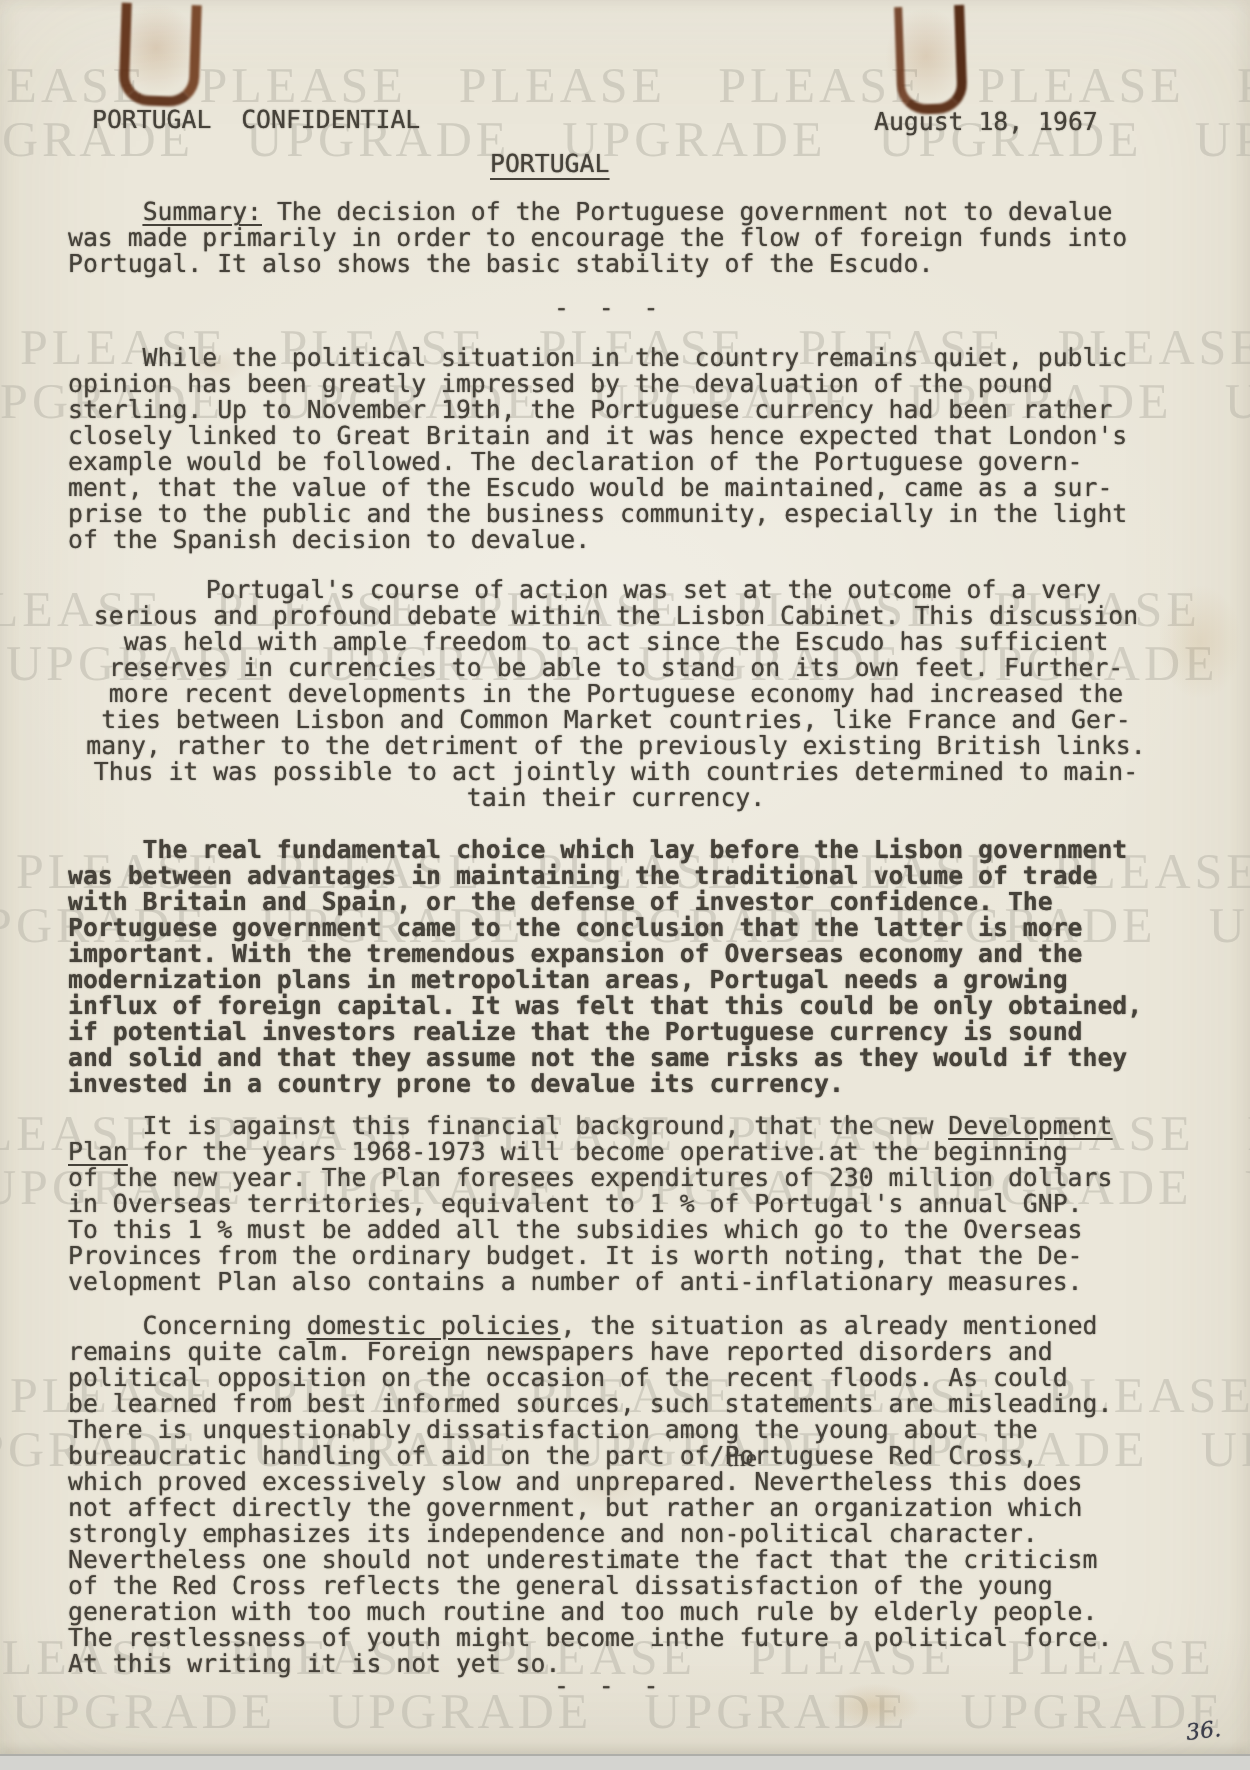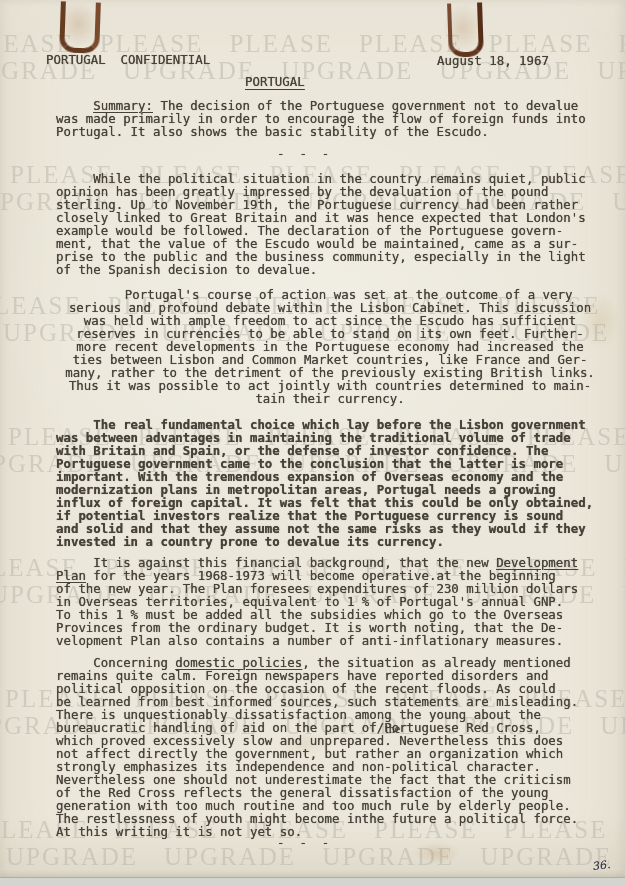--- a/index.html
+++ b/index.html
@@ -33,21 +33,21 @@
   .hdr{position:absolute;}
   #classification{left:46px;top:53px;}
   #dateline{left:437px;top:54px;}
   #title{
     left:245px;top:75px;
     text-decoration:underline;text-underline-offset:2.5px;text-decoration-thickness:1.2px;
   }
   .sep{position:absolute;left:277px;}
   #sep1{top:147px;}
   #sep2{top:836px;}
-  #doc-body{position:absolute;left:56px;top:99px;width:548px;}
+  #doc-body{position:absolute;left:34px;top:99px;width:548px;}
   .para{margin:0;}
   #doc-body .para:nth-child(2){margin-top:34px;}
   #doc-body .para:nth-child(3){margin-top:12px;text-align:center;}
   #doc-body .para:nth-child(4){margin-top:13px;font-weight:bold;}
   #doc-body .para:nth-child(5){margin-top:8px;}
   #doc-body .para:nth-child(6){margin-top:9px;}
   .line{white-space:pre;}
   .u{text-decoration:underline;text-underline-offset:2px;text-decoration-thickness:1.1px;}
   .ins{position:relative;display:inline-block;width:0;overflow:visible;vertical-align:baseline;}
   .ins-inner{position:absolute;left:1px;top:-9px;white-space:pre;font-family:Liberation Serif, serif;}

